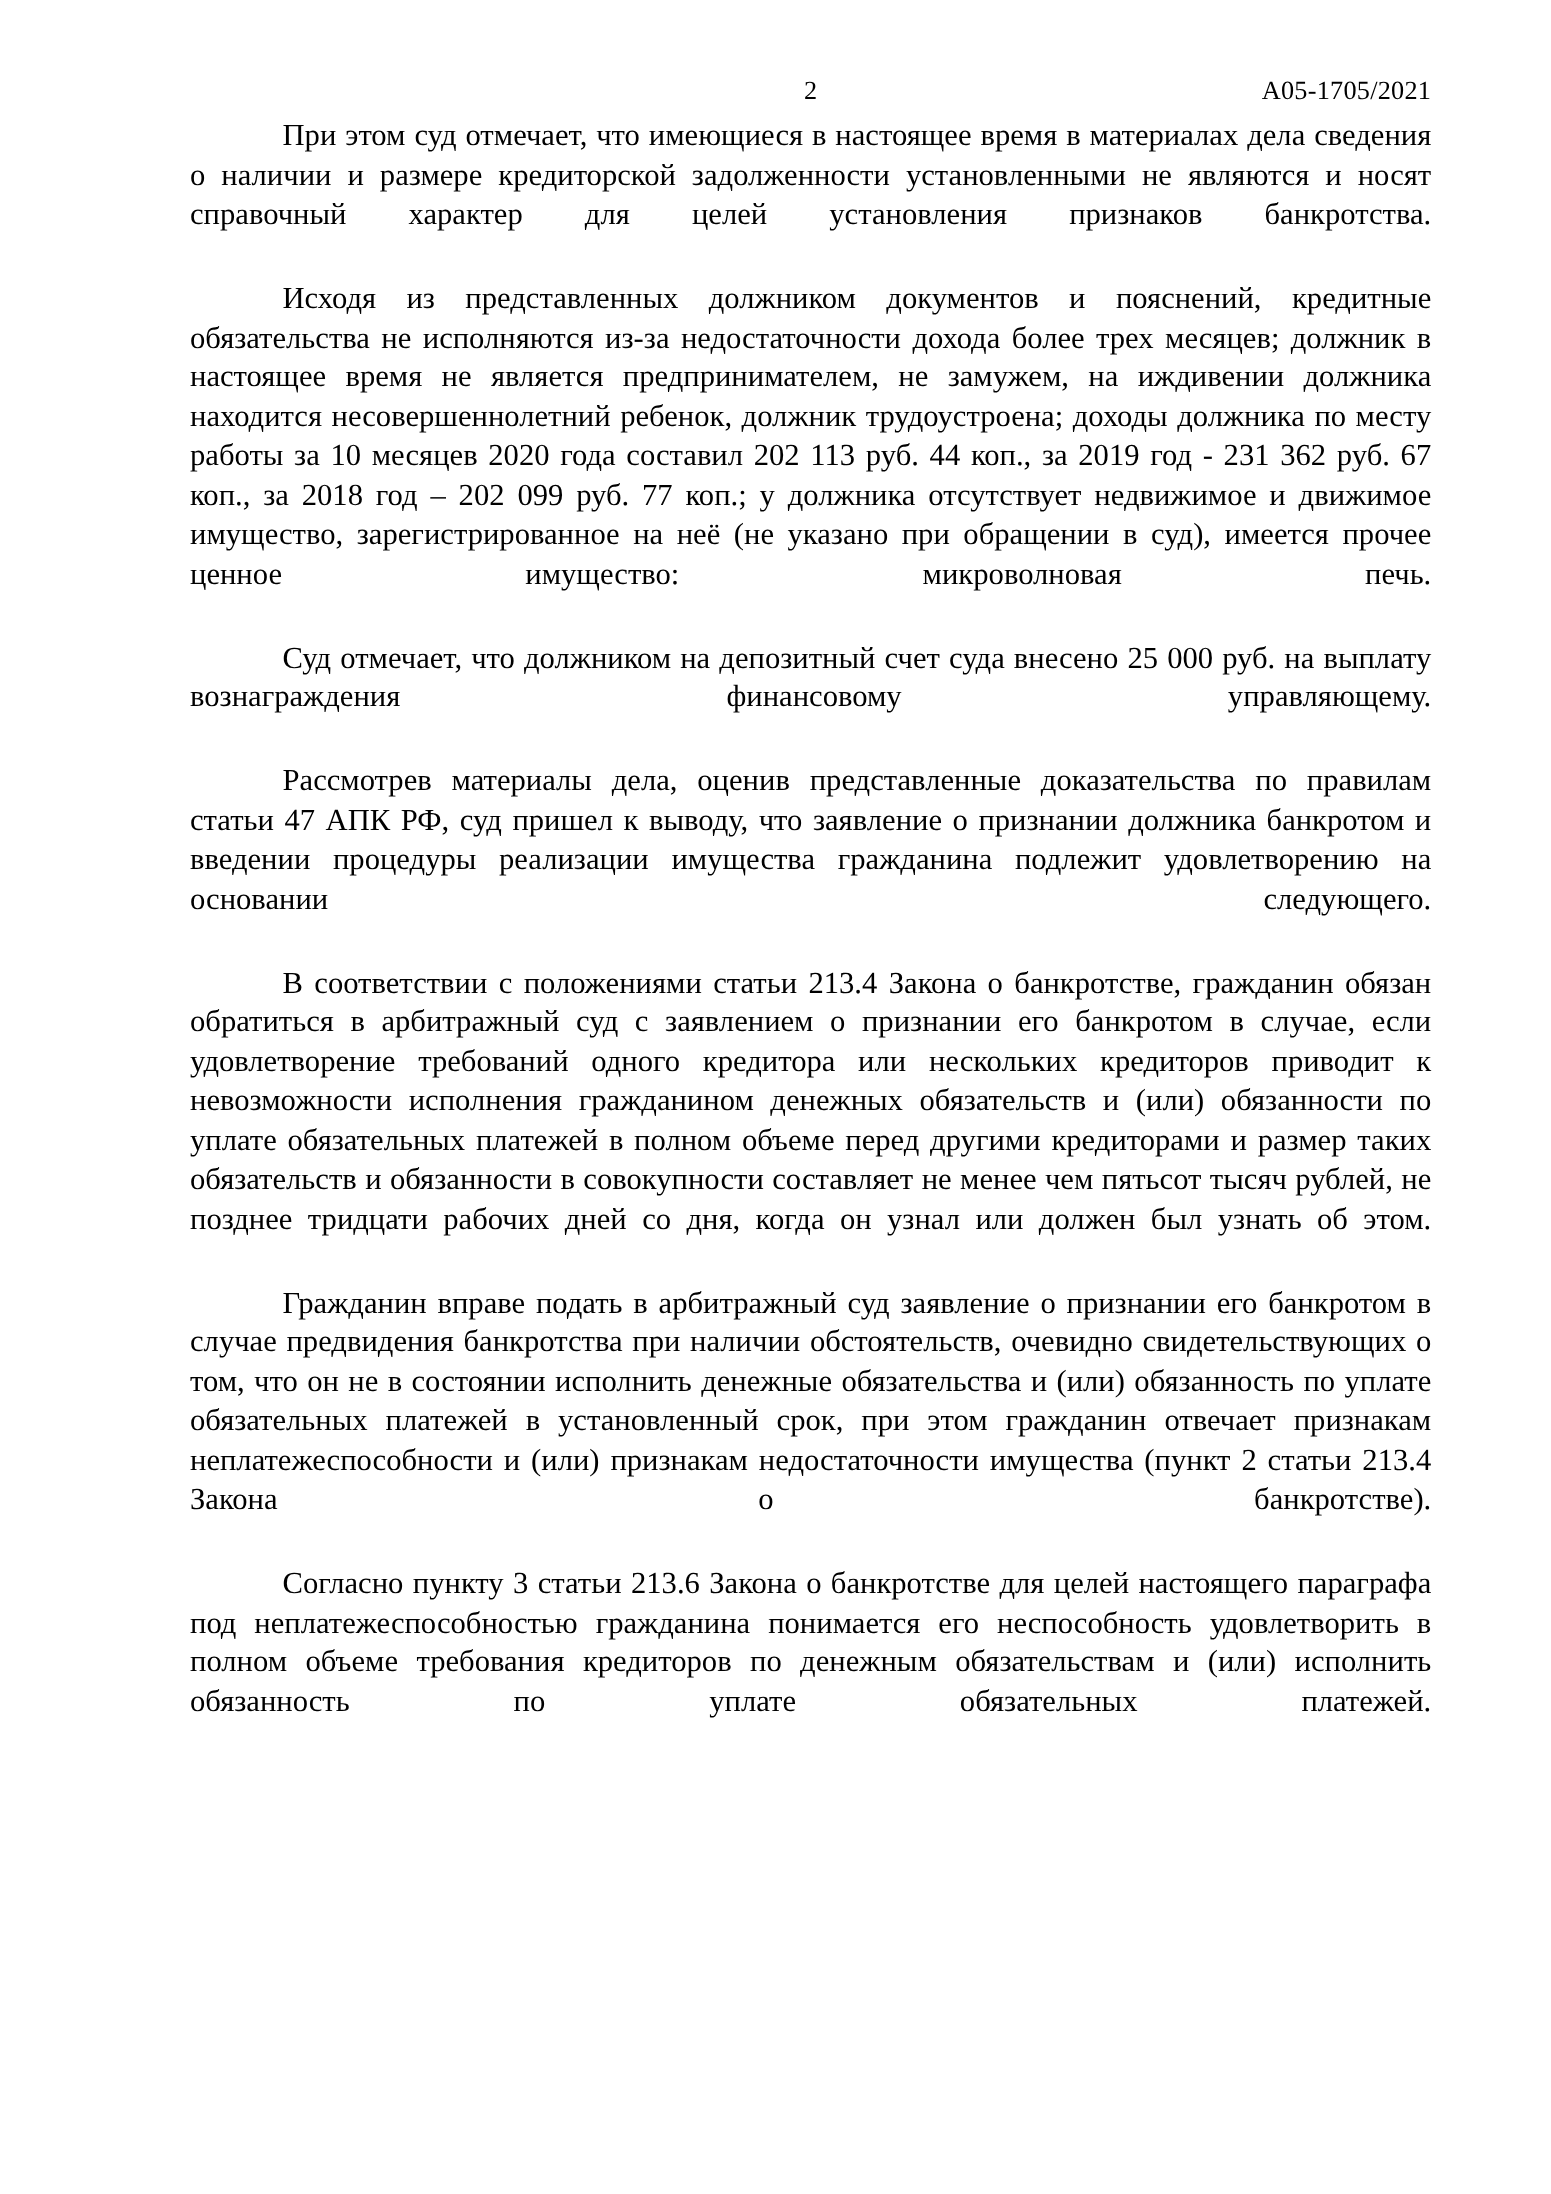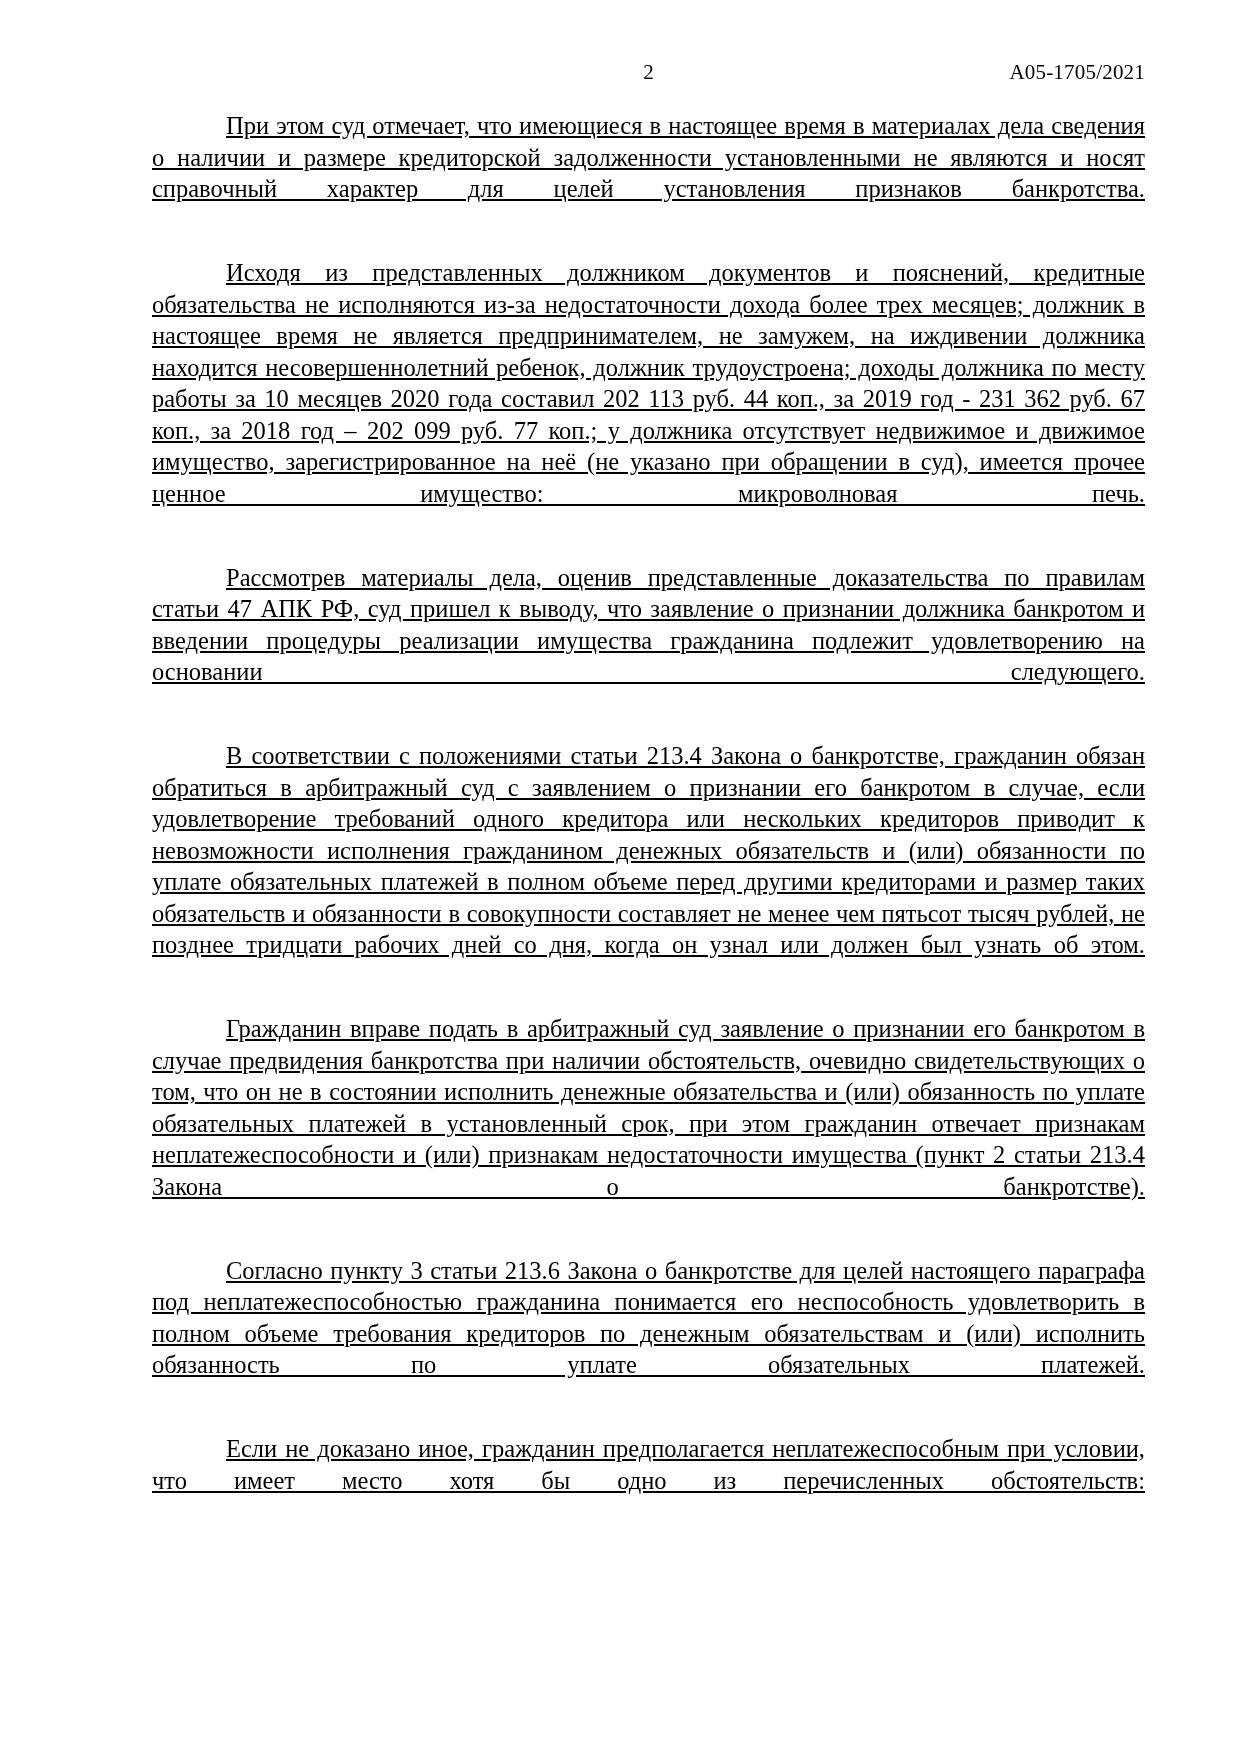--- a/index.html
+++ b/index.html
@@ -48,22 +48,21 @@
   }
   p.para {
     margin: 0 0 0 0;
     padding: 0;
     text-indent: 0;
   }
   p.para.indent {
     text-indent: 74px;
   }
   p.para.gap {
-    margin-top: 21px;
-    text-decoration: underline;
+    margin-top: 4px;
   }
   
   p.para::after {
     content: "";
     display: inline-block;
     width: 100%;
   }
 </style>
 </head>
 <body>
@@ -71,21 +70,21 @@
 <div class="page">
 
   <div class="header">
     <span class="page-num">2</span>
     <span class="case-num">A05-1705/2021</span>
   </div>
 
   <div class="body-text">
     <p class="para indent gap">При этом суд отмечает, что имеющиеся в настоящее время в материалах дела сведения о наличии и размере кредиторской задолженности установленными не являются и носят справочный характер для целей установления признаков банкротства.</p>
     <p class="para indent gap">Исходя из представленных должником документов и пояснений, кредитные обязательства не исполняются из-за недостаточности дохода более трех месяцев; должник в настоящее время не является предпринимателем, не замужем, на иждивении должника находится несовершеннолетний ребенок, должник трудоустроена; доходы должника по месту работы за 10 месяцев 2020 года составил 202 113 руб. 44 коп., за 2019 год  - 231 362 руб. 67 коп., за 2018 год – 202 099 руб. 77 коп.; у должника отсутствует недвижимое и движимое имущество, зарегистрированное на неё (не указано при обращении в суд), имеется прочее ценное имущество:  микроволновая печь.</p>
+    <p class="para indent gap">Суд отмечает, что должником на депозитный счет суда внесено 25 000 руб. на выплату вознаграждения финансовому управляющему.</p>
     <p class="para indent gap">Рассмотрев материалы дела, оценив представленные доказательства по правилам статьи 47 АПК РФ, суд пришел к выводу, что заявление о признании должника банкротом и введении процедуры реализации имущества гражданина подлежит удовлетворению на основании следующего.</p>
     <p class="para indent gap">В соответствии с положениями статьи 213.4 Закона о банкротстве, гражданин обязан обратиться в арбитражный суд с заявлением  о признании его банкротом в случае, если удовлетворение требований одного кредитора или нескольких кредиторов приводит к невозможности исполнения гражданином денежных обязательств и (или) обязанности по уплате обязательных платежей в полном объеме перед другими кредиторами и размер таких обязательств  и обязанности в совокупности составляет не менее чем пятьсот тысяч рублей, не позднее тридцати рабочих дней со дня, когда он узнал или должен был узнать об этом.</p>
     <p class="para indent gap">Гражданин вправе подать в арбитражный суд заявление о признании его банкротом в случае предвидения банкротства при наличии обстоятельств, очевидно свидетельствующих о том, что он не в состоянии исполнить денежные обязательства и (или) обязанность по уплате обязательных платежей в установленный срок, при этом гражданин отвечает признакам неплатежеспособности и (или) признакам недостаточности имущества (пункт 2 статьи 213.4 Закона о банкротстве).</p>
     <p class="para indent gap">Согласно пункту 3 статьи 213.6 Закона о банкротстве для целей настоящего параграфа под неплатежеспособностью гражданина понимается его неспособность удовлетворить в полном объеме требования кредиторов по денежным обязательствам и (или) исполнить обязанность по уплате обязательных платежей.</p>
-    <p class="para indent gap">Если не доказано иное, гражданин предполагается неплатежеспособным при условии, что имеет место хотя бы одно из перечисленных обстоятельств:</p>
 
   </div>
 
 </div>
 
 </body></html>

